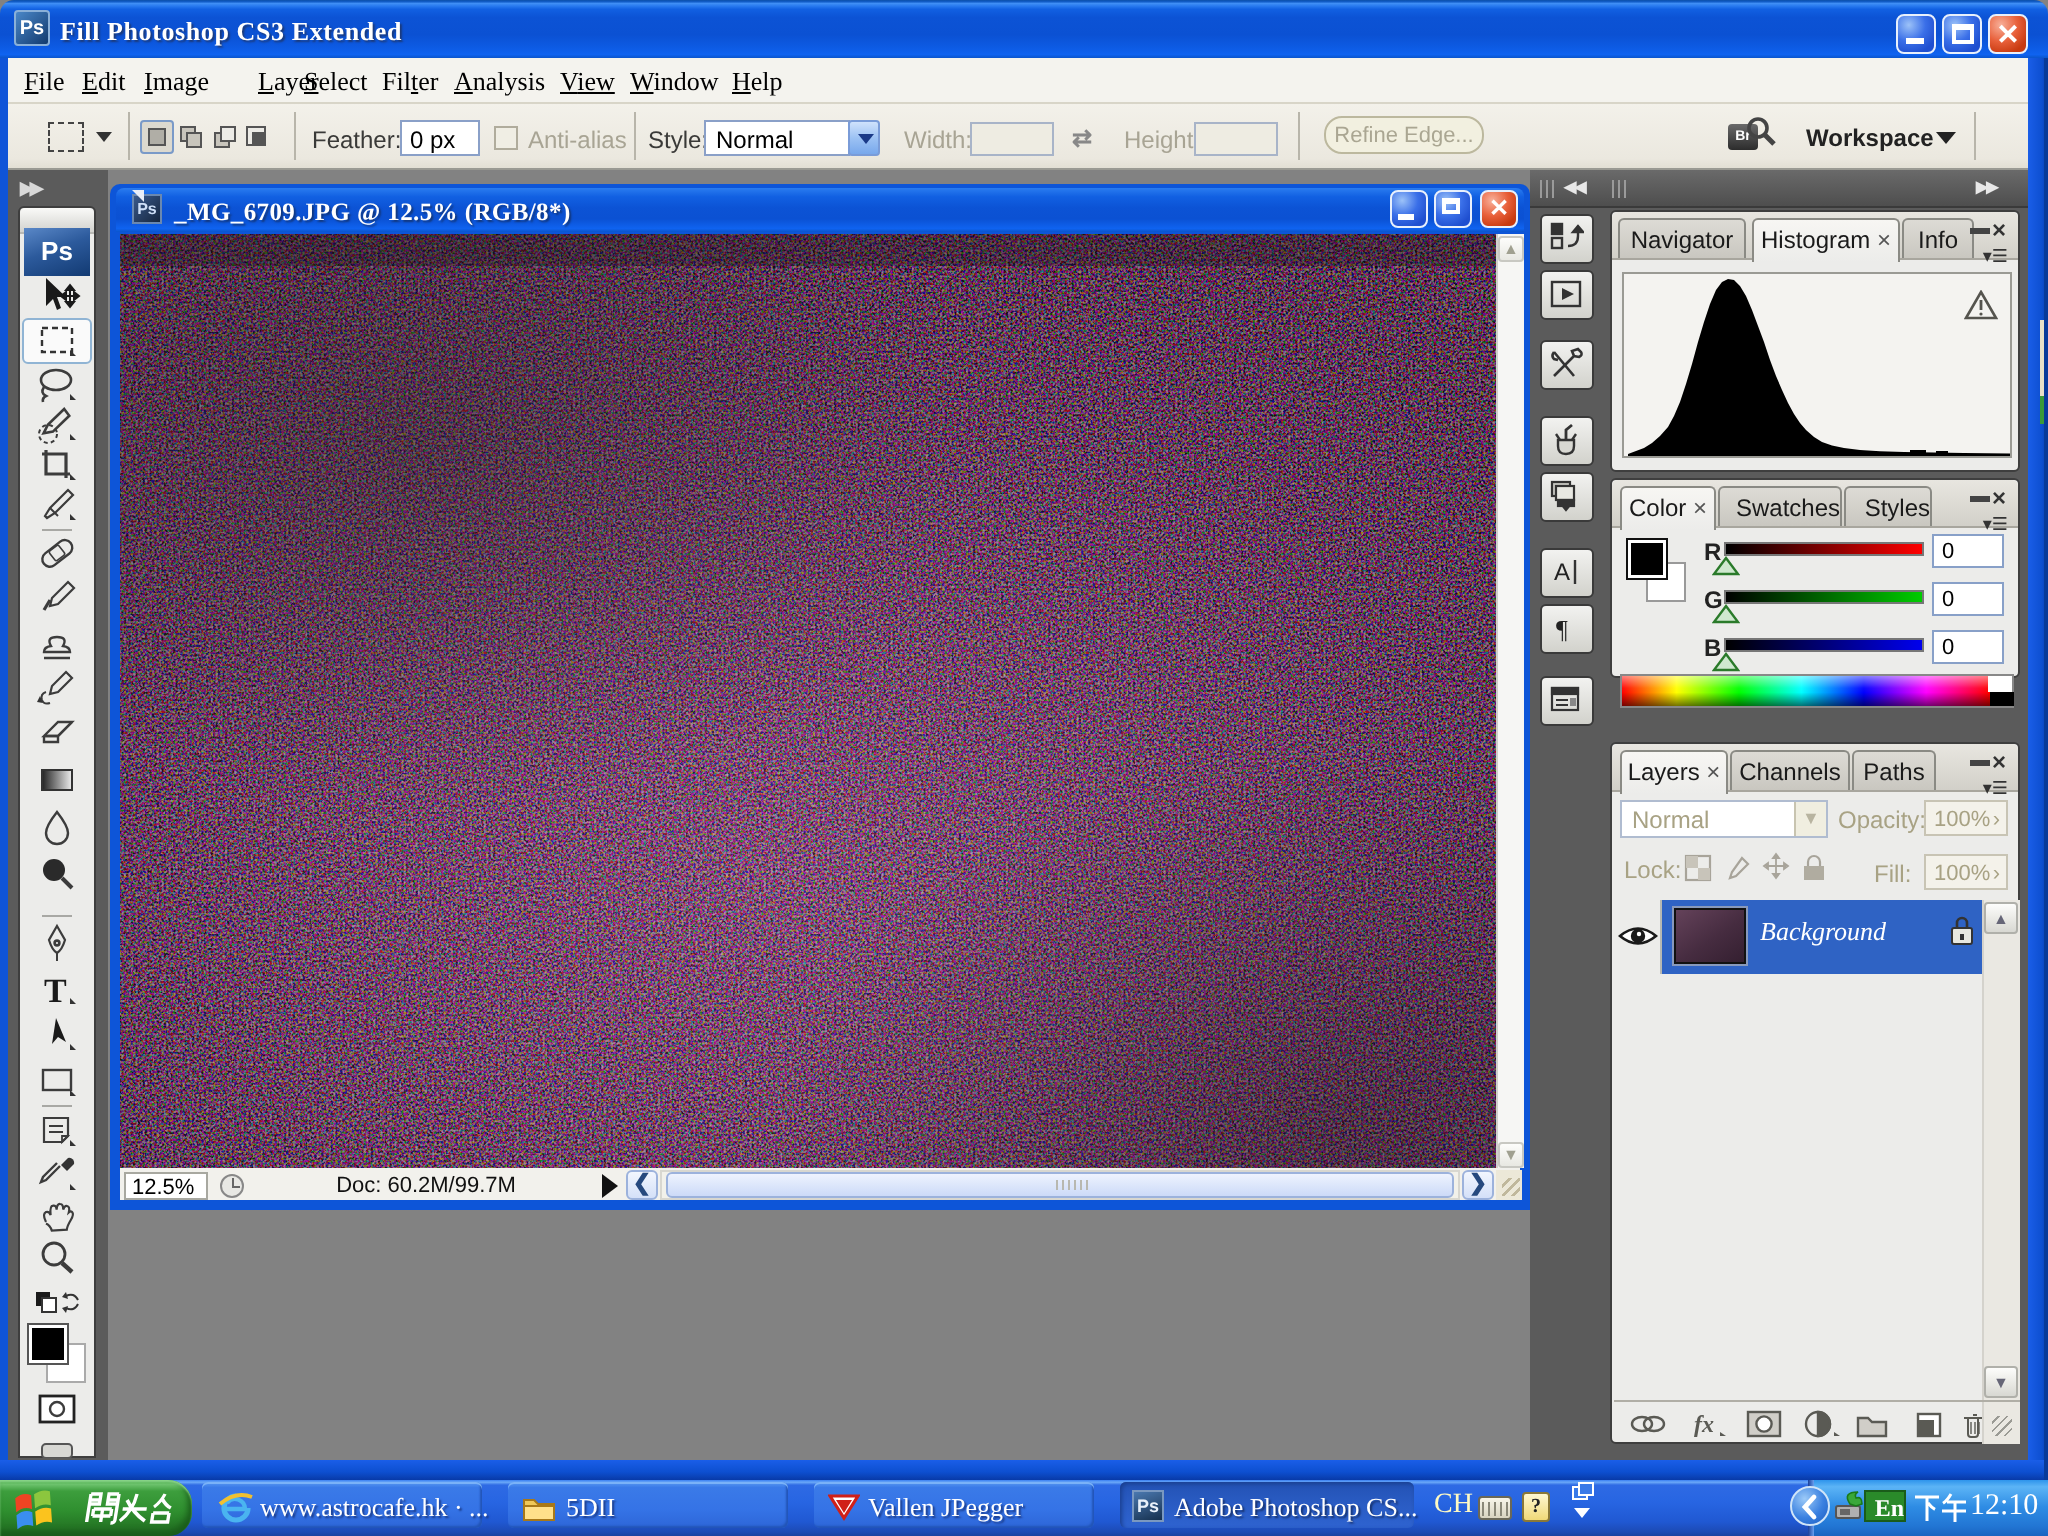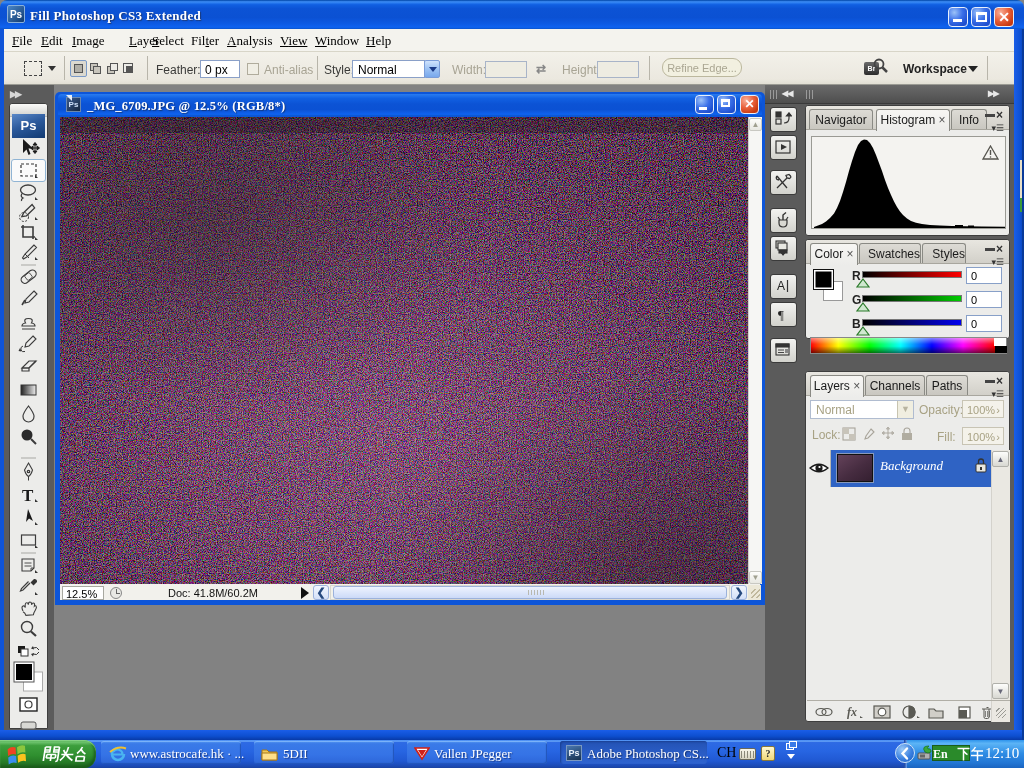--- a/index.html
+++ b/index.html
@@ -450,21 +450,21 @@
 </div>
 <div class="abs" id="vscroll"></div>
 <div class="abs" style="left:749px;top:118px;width:13px;height:13px;background:linear-gradient(180deg,#fdfdfb,#e8e8e2);border:1px solid #c8c8c2;border-radius:2px;color:#a0a090;font:8px 'Liberation Sans';text-align:center;line-height:12px;">▲</div>
 <div class="abs" style="left:749px;top:571px;width:13px;height:13px;background:linear-gradient(180deg,#fdfdfb,#e8e8e2);border:1px solid #c8c8c2;border-radius:2px;color:#a0a090;font:8px 'Liberation Sans';text-align:center;line-height:12px;">▼</div>
 <div class="abs" id="statusbar"></div>
 <div class="abs" style="left:62px;top:586px;width:42px;height:14px;background:#fff;border:1px solid #a8a8a0;font:11px 'Liberation Sans';padding:1px 4px 0 3px;">12.5%</div>
 <div class="abs" style="left:110px;top:587px;width:12px;height:12px;border:1px solid #888;border-radius:50%;background:#e8e8e4;">
     <div style="position:absolute;left:5px;top:1px;width:1px;height:5px;background:#666;"></div>
     <div style="position:absolute;left:5px;top:5px;width:4px;height:1px;background:#666;"></div>
   </div>
-<div class="abs" style="left:128px;top:587px;width:170px;height:13px;font:11px 'Liberation Sans';color:#111;text-align:center;">Doc: 41.8M/60.2M</div>
+<div class="abs" style="left:128px;top:587px;width:170px;height:13px;font:11px 'Liberation Sans';color:#111;text-align:center;">Doc: 60.2M/99.7M</div>
 <div class="abs" style="left:301px;top:587px;width:0;height:0;border-top:6px solid transparent;border-bottom:6px solid transparent;border-left:8px solid #111;"></div>
 <div class="abs" style="left:313px;top:585px;width:16px;height:15px;background:linear-gradient(180deg,#f2f6fe,#d4e0f8);border:1px solid #9cb2dc;border-radius:3px;color:#26497e;font:bold 11px 'Liberation Sans';text-align:center;line-height:13px;">❮</div>
 <div class="abs" style="left:330px;top:585px;width:400px;height:15px;background:#f2f1ea;border:1px solid #d8d7d0;"></div>
 <div class="abs" style="left:333px;top:586px;width:394px;height:13px;background:linear-gradient(180deg,#eef3fe,#ccdaf8);border:1px solid #9cb2dc;border-radius:3px;"></div>
 <div class="abs" style="left:528px;top:590px;width:18px;height:5px;background:repeating-linear-gradient(90deg,#b8b8b0 0 1px,transparent 1px 3px);"></div>
 <div class="abs" style="left:731px;top:585px;width:16px;height:15px;background:linear-gradient(180deg,#f2f6fe,#d4e0f8);border:1px solid #9cb2dc;border-radius:3px;color:#26497e;font:bold 11px 'Liberation Sans';text-align:center;line-height:13px;">❯</div>
 <div class="abs" style="left:748px;top:585px;width:13px;height:15px;background:#ece8d8;">
     <div style="position:absolute;right:1px;bottom:2px;width:9px;height:9px;background:repeating-linear-gradient(135deg,transparent 0 2.2px,#c0b89c 2.2px 3.6px);"></div>
   </div>
 
@@ -507,38 +507,38 @@
 <div class="abs tbtn" style="left:407px;width:140px;"></div>
 <svg class="abs" style="left:414px;top:746px;" width="16" height="15">
     <path d="M1,2 L15,2 L8,13 Z" fill="#fff" stroke="#d02018" stroke-width="1.6"></path>
     <path d="M4,4 L12,4 L8,10.5 Z" fill="#d02018"></path>
   </svg>
 <div class="abs" style="left:434px;top:746px;color:#fff;font:13px 'Liberation Serif';text-shadow:1px 1px 1px #1a3a88;">Vallen JPegger</div>
 <div class="abs tbtn pressed" style="left:560px;width:147px;"></div>
 <div class="abs" style="left:566px;top:745px;width:16px;height:16px;background:linear-gradient(160deg,#4a78b0,#16304e);border:1px solid #7a98c0;color:#e8f0fa;font:bold 9px 'Liberation Sans';text-align:center;line-height:15px;">Ps</div>
 <div class="abs" style="left:587px;top:746px;color:#fff;font:13px 'Liberation Serif';text-shadow:1px 1px 1px #16306a;">Adobe Photoshop CS...</div>
 
-<div class="abs" style="left:717px;top:745px;color:#000000;font:14px 'Liberation Serif';">CH</div>
+<div class="abs" style="left:717px;top:745px;color:#fef9c3;font:14px 'Liberation Serif';">CH</div>
 <div class="abs" style="left:739px;top:748px;width:17px;height:12px;background:linear-gradient(180deg,#f8f6ea,#d8d4c0);border:1px solid #6a6858;border-radius:2px;">
     <div style="position:absolute;left:1px;top:2px;width:13px;height:7px;background:repeating-linear-gradient(90deg,#8a8878 0 1px,transparent 1px 3px);"></div>
   </div>
 <div class="abs" style="left:761px;top:746px;width:14px;height:15px;background:linear-gradient(180deg,#fff8d0,#f0d878);border:1px solid #8a7838;border-radius:2px;color:#222;font:bold 10px 'Liberation Serif';text-align:center;line-height:14px;">?</div>
 <div class="abs" style="left:786px;top:743px;width:8px;height:7px;border:1px solid #fff;background:#3a7ae8;"></div>
 <div class="abs" style="left:789px;top:741px;width:8px;height:7px;border:1px solid #fff;background:#3a7ae8;"></div>
 <div class="abs" style="left:787px;top:754px;width:0;height:0;border-left:4px solid transparent;border-right:4px solid transparent;border-top:5px solid #fff;"></div>
 
 <div class="abs" style="left:904px;top:740px;width:3px;height:28px;background:linear-gradient(90deg,#1a3f98,#6aa0f0);"></div>
 <div class="abs" style="left:907px;top:740px;width:117px;height:28px;background:linear-gradient(180deg,#2e94ec 0%,#5cb4f6 12%,#2e8ce4 48%,#2276d4 82%,#1a64c0 100%);"></div>
 <div class="abs" style="left:895px;top:743px;width:20px;height:20px;border-radius:50%;background:radial-gradient(circle at 35% 30%,#9ccaf8,#3a80e0 55%,#1a5cc0);border:1px solid #cfe4f8;"></div>
 <svg class="abs" style="left:895px;top:743px;" width="20" height="20">
     <path d="M12,5.5 L7.5,10.5 L12,15.5" fill="none" stroke="#fff" stroke-width="2.4" stroke-linecap="round"></path>
   </svg>
 <svg class="abs" style="left:915px;top:744px;" width="19" height="18">
     <rect x="3" y="9" width="12" height="6" rx="1" fill="#b0b0b0" stroke="#555"></rect>
     <rect x="5" y="10.5" width="5" height="3" fill="#666"></rect>
     <path d="M10,8 q-4,-6 4,-6 q-2,1 -1,3 q3,-1 3,3 l-3,1 Z" fill="#3aa83a" stroke="#1a7a1a" stroke-width="0.8"></path>
   </svg>
-<div class="abs" style="left:932px;top:745px;width:38px;height:16px;background:#2a8a2a;border:1px solid #1a5c1a;color:#fff;font:bold 12px 'Liberation Serif';text-align:left;line-height:16px;">En</div>
+<div class="abs" style="left:932px;top:745px;width:21px;height:16px;background:#2a8a2a;border:1px solid #1a5c1a;color:#fff;font:bold 12px 'Liberation Serif';text-align:right;line-height:16px;">En</div>
 <svg class="abs" style="left:957px;top:745px;" width="26" height="17" stroke="#fff" stroke-width="1.5" fill="none">
   <path d="M0.5,3.5 h12 M6.5,3.5 v12 M7,6.5 q1.8,2.3 3.5,3.2"></path>
   <path d="M18.5,2 q-1.8,3.2 -4,4.6 M16.5,6 h9.5 M14,10.5 h12 M20.5,6.5 v9.5"></path>
 </svg>
 <div class="abs" style="left:985px;top:745px;color:#fff;font:15px 'Liberation Serif';">12:10</div>
 
 </body></html>

